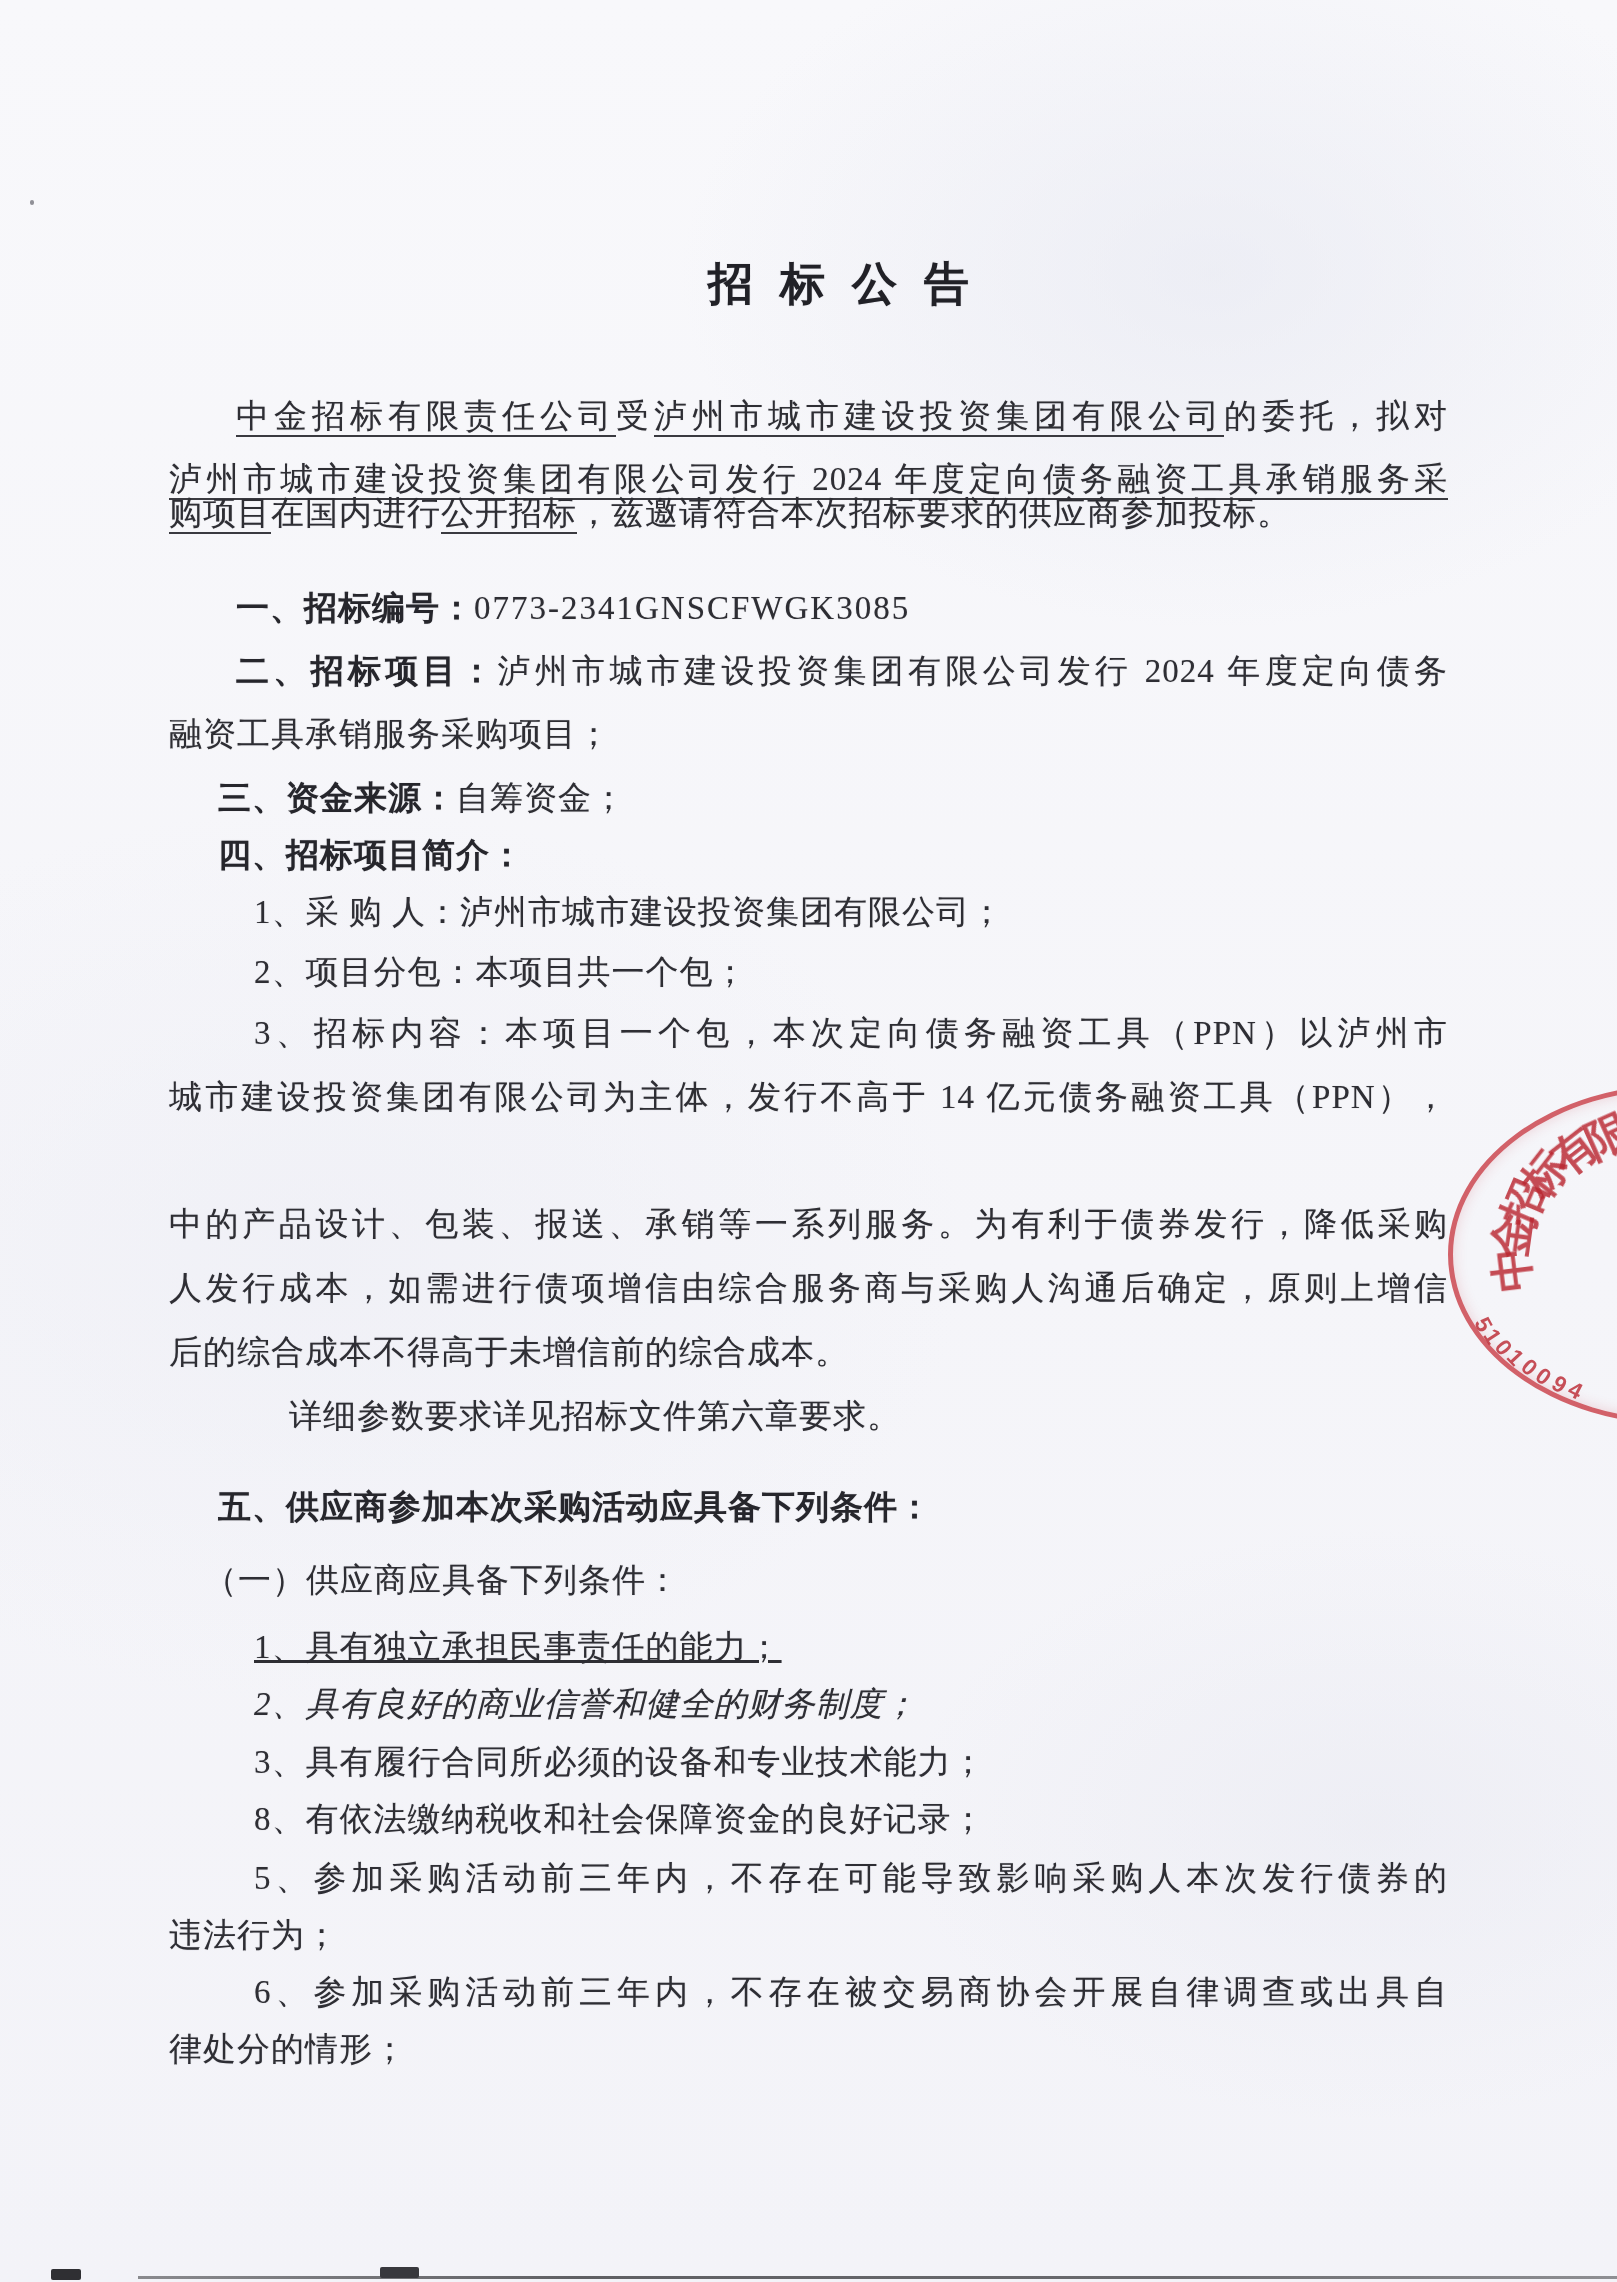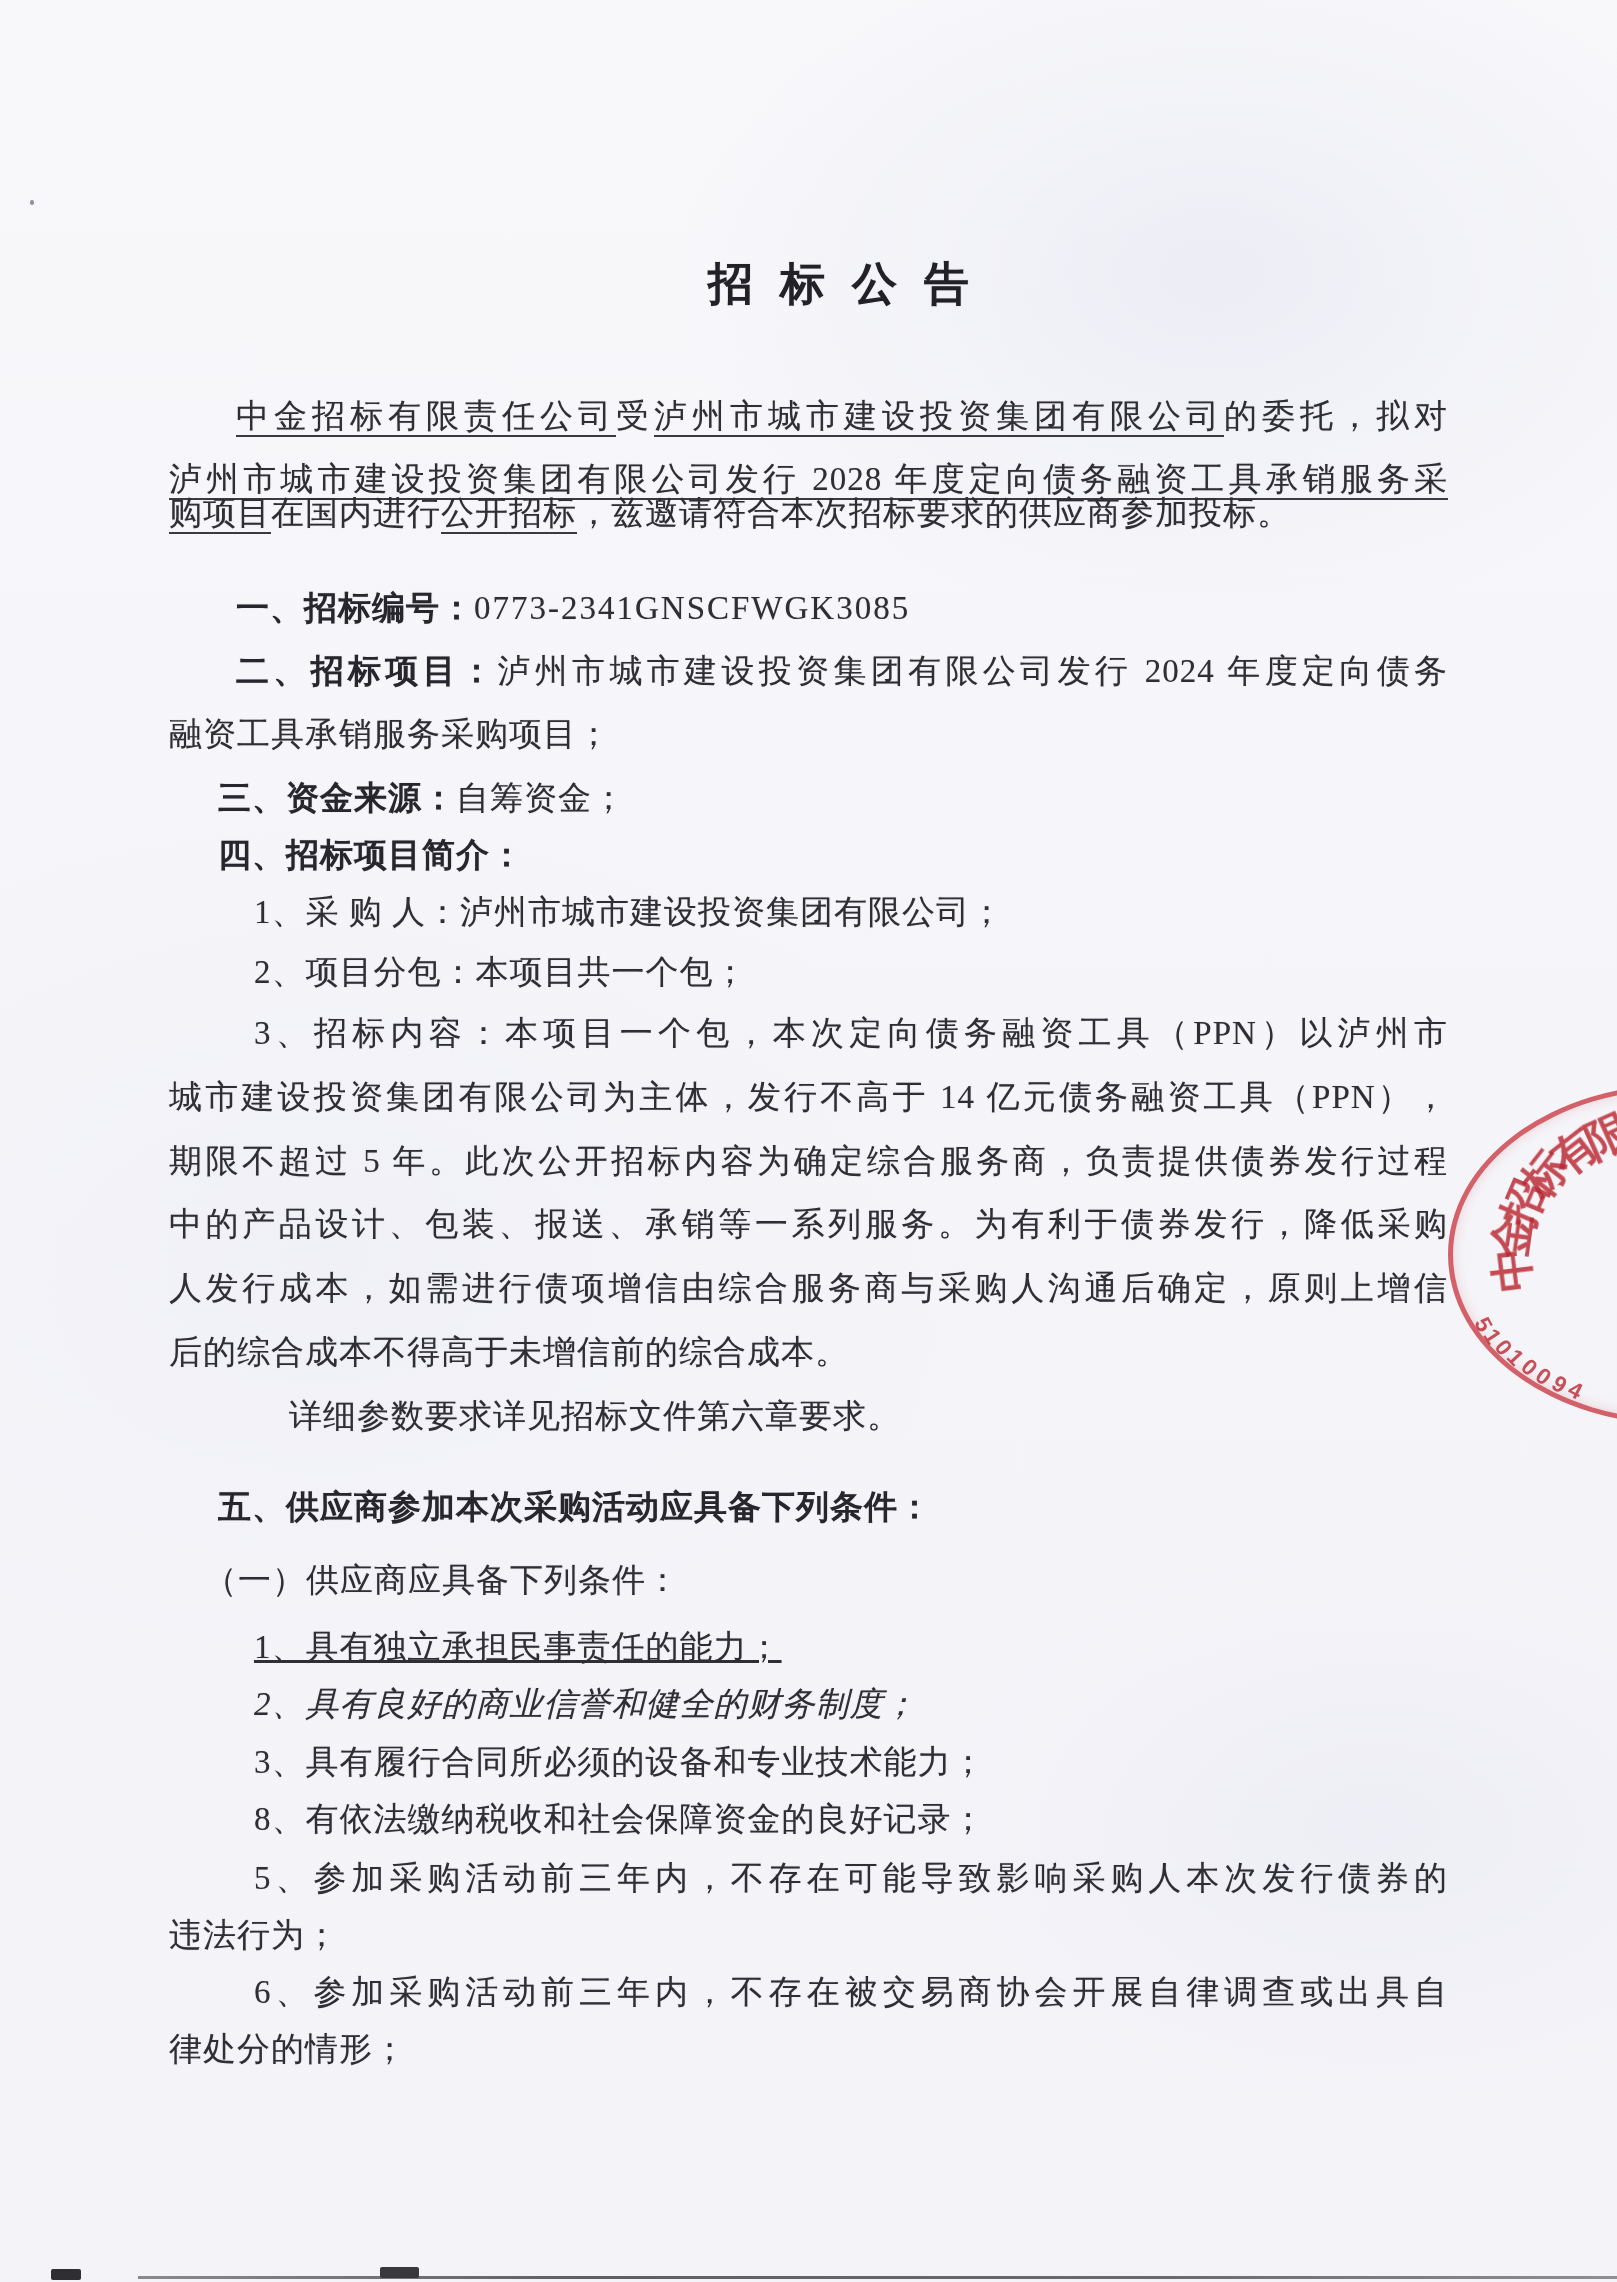--- a/index.html
+++ b/index.html
@@ -76,32 +76,31 @@
 </style>
 </head>
 <body>
 
 <div class="page">
 
   <div class="doc-title">招  标  公  告</div>
 
   <div class="body-wrap">
       <div class="line ind-a just" style="top: 396px;"><span class="u ">中金招标有限责任公司</span><span class="">受</span><span class="u ">泸州市城市建设投资集团有限公司</span><span class="">的委托，拟对</span></div>
-      <div class="line ind-0 just" style="top: 459px;"><span class="u ">泸州市城市建设投资集团有限公司发行 2028 年度定向债务融资工具承销服务采</span></div>
+      <div class="line ind-0 just" style="top: 459px;"><span class="u ">泸州市城市建设投资集团有限公司发行 2024 年度定向债务融资工具承销服务采</span></div>
       <div class="line ind-0" style="top: 493px;"><span class="u ">购项目</span><span class="">在国内进行</span><span class="u ">公开招标</span><span class="">，兹邀请符合本次招标要求的供应商参加投标。</span></div>
       <div class="line ind-a" style="top: 587px;"><span class="b ">一、招标编号：</span><span class="num">0773-2341GNSCFWGK3085</span></div>
       <div class="line ind-a just" style="top: 650px;"><span class="b ">二、招标项目：</span><span class="">泸州市城市建设投资集团有限公司发行 2024 年度定向债务</span></div>
       <div class="line ind-0" style="top: 714px;"><span class="">融资工具承销服务采购项目；</span></div>
       <div class="line ind-b" style="top: 777px;"><span class="b ">三、资金来源：</span><span class="">自筹资金；</span></div>
       <div class="line ind-b" style="top: 834px;"><span class="b ">四、招标项目简介：</span></div>
       <div class="line ind-c" style="top: 892px;"><span class="">1、采 购 人：泸州市城市建设投资集团有限公司；</span></div>
       <div class="line ind-c" style="top: 952px;"><span class="">2、项目分包：本项目共一个包；</span></div>
       <div class="line ind-c just" style="top: 1013px;"><span class="">3、招标内容：本项目一个包，本次定向债务融资工具（PPN）以泸州市</span></div>
       <div class="line ind-0 just" style="top: 1077px;"><span class="">城市建设投资集团有限公司为主体，发行不高于 14 亿元债务融资工具（PPN），</span></div>
-      <div class="line ind-0 just" style="top: 1141px;"><span class="">期限不超过 5 年。此次公开招标内容为确定综合服务商，负责提供债券发行过程</span></div>
       <div class="line ind-0 just" style="top: 1268px;"><span class="">人发行成本，如需进行债项增信由综合服务商与采购人沟通后确定，原则上增信</span></div>
       <div class="line ind-0 just" style="top: 1204px;"><span class="">中的产品设计、包装、报送、承销等一系列服务。为有利于债券发行，降低采购</span></div>
       <div class="line ind-0" style="top: 1332px;"><span class="">后的综合成本不得高于未增信前的综合成本。</span></div>
       <div class="line ind-e" style="top: 1396px;"><span class="">详细参数要求详见招标文件第六章要求。</span></div>
       <div class="line ind-b" style="top: 1486px;"><span class="b ">五、供应商参加本次采购活动应具备下列条件：</span></div>
       <div class="line ind-d" style="top: 1560px;"><span class="">（一）供应商应具备下列条件：</span></div>
       <div class="line ind-c" style="top: 1627px; text-decoration: underline;"><span class="">1、具有独立承担民事责任的能力；</span></div>
       <div class="line ind-c" style="top: 1684px; font-style: italic;"><span class="">2、具有良好的商业信誉和健全的财务制度；</span></div>
       <div class="line ind-c" style="top: 1742px;"><span class="">3、具有履行合同所必须的设备和专业技术能力；</span></div>
       <div class="line ind-c" style="top: 1799px;"><span class="">8、有依法缴纳税收和社会保障资金的良好记录；</span></div>

